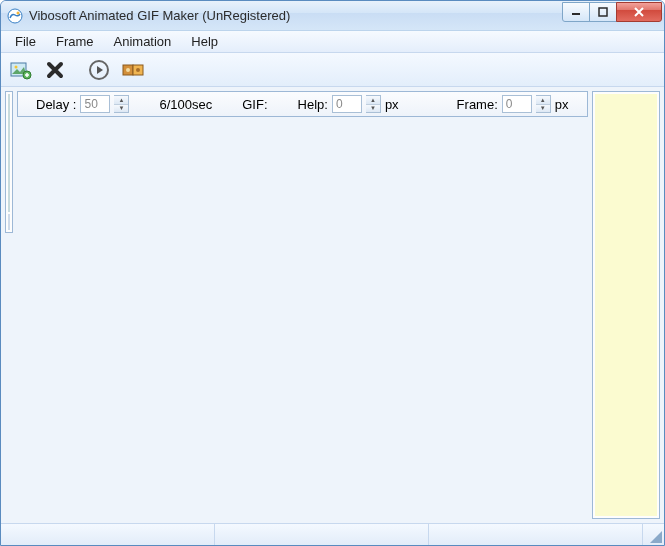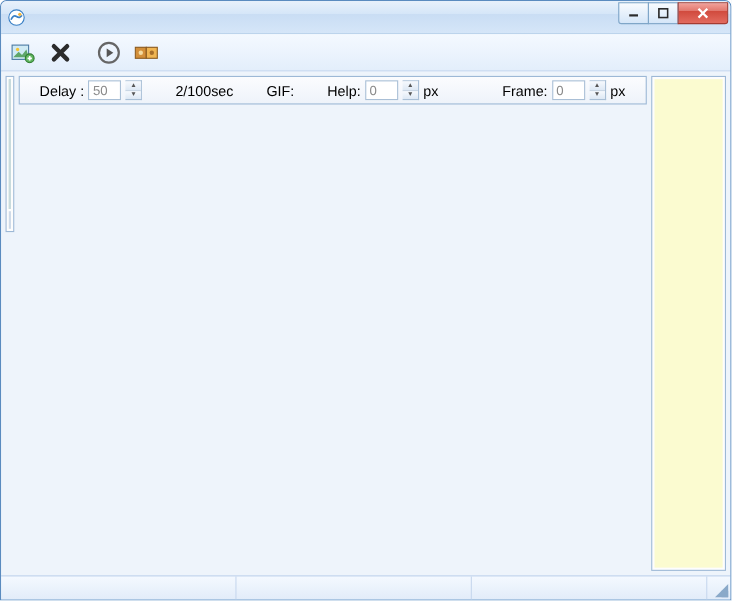--- a/index.html
+++ b/index.html
@@ -210,40 +210,47 @@
 <div class="window">
 
   <div class="titlebar">
     <span class="app-icon">
       <svg viewBox="0 0 16 16" width="16" height="16">
         <circle cx="8" cy="8" r="7" fill="#fff" stroke="#3a80c5" stroke-width="1"></circle>
         <path d="M3 10 Q5 5 8 7 T13 6" stroke="#3a80c5" stroke-width="1.5" fill="none"></path>
         <circle cx="11" cy="5" r="1.5" fill="#f4b53a"></circle>
       </svg>
     </span>
+    <span class="title-text">Vibosoft Animated GIF Maker (UnRegistered)</span>
     <span class="title-spacer"></span>
     <div class="win-controls">
       <div class="win-btn">
         <svg width="10" height="10" viewBox="0 0 10 10">
             <rect x="1" y="6" width="8" height="2" fill="#2b2b2b"></rect>
           </svg>
       </div>
       <div class="win-btn">
         <svg width="10" height="10" viewBox="0 0 10 10">
             <rect x="1" y="1" width="8" height="8" fill="none" stroke="#2b2b2b" stroke-width="1.5"></rect>
           </svg>
       </div>
       <div class="win-btn close">
         <svg width="12" height="10" viewBox="0 0 12 10">
           <path d="M2 1 L10 9 M10 1 L2 9" stroke="#fff" stroke-width="2"></path>
         </svg>
       </div>
     </div>
   </div>
 
+  <div class="menubar">
+    <div class="menu-item">File</div>
+    <div class="menu-item">Frame</div>
+    <div class="menu-item">Animation</div>
+    <div class="menu-item">Help</div>
+  </div>
 
   <div class="toolbar">
     <div class="tool-btn">
       <svg width="22" height="20" viewBox="0 0 22 20">
         <rect x="1" y="3" width="15" height="13" fill="#cfeaf4" stroke="#4b7aa3"></rect>
         <circle cx="6" cy="7" r="1.5" fill="#f4c330"></circle>
         <path d="M2 14 L7 9 L10 12 L14 7 L16 14 Z" fill="#5ea66a"></path>
         <circle cx="17" cy="15" r="4" fill="#5fb65f" stroke="#2f7b2f"></circle>
         <path d="M17 13 v4 M15 15 h4" stroke="#fff" stroke-width="1.5"></path>
       </svg>
@@ -277,21 +284,21 @@
     </div>
 
     <div class="mid-bar">
       <span>Delay :</span>
       <span class="num-field">50</span>
       <span class="spinner">
         <span class="sp">▲</span>
         <span class="sp">▼</span>
       </span>
       <span class="mid-spacer-sm"></span>
-      <span>2/100sec</span>
+      <span>6/100sec</span>
       <span class="mid-spacer-sm"></span>
       <span>GIF:</span>
       <span class="mid-spacer-sm"></span>
       <span>Help:</span>
       <span class="num-field">0</span>
       <span class="spinner">
         <span class="sp">▲</span>
         <span class="sp">▼</span>
       </span>
       <span>px</span>

